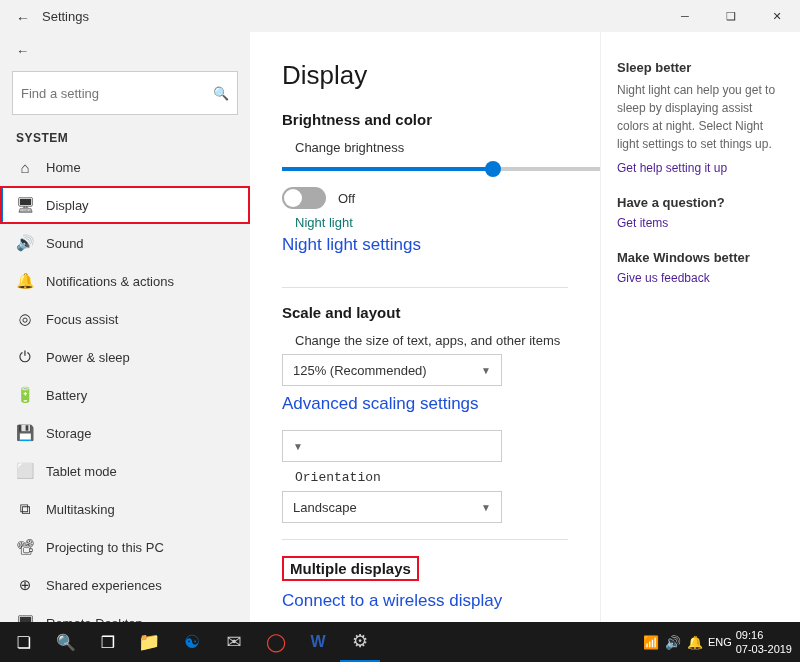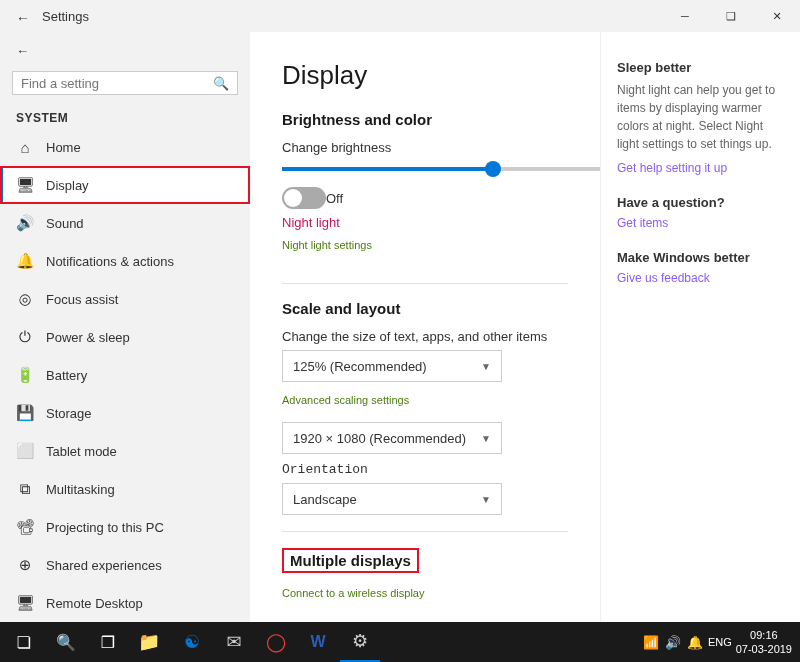--- a/index.html
+++ b/index.html
@@ -36,21 +36,21 @@
       cursor: pointer;
       font-size: 13px;
       color: #333;
     }
     .sidebar-search {
       margin: 4px 12px 8px 12px;
       position: relative;
     }
     .sidebar-search input {
       width: 100%;
-      height: 24px;
+      height: 44px;
       padding: 0 32px 0 8px;
       border: 1px solid #ccc;
       background: white;
       font-size: 13px;
       outline: none;
     }
     .sidebar-search-icon {
       position: absolute; right: 8px; top: 50%; transform: translateY(-50%);
       font-size: 13px; color: #666;
     }
@@ -82,49 +82,49 @@
     
     .content {
       flex: 1;
       background: white;
       overflow-y: auto;
       padding: 28px 32px 28px 32px;
       position: relative;
     }
     .content-title { font-size: 26px; font-weight: 300; color: #1a1a1a; margin-bottom: 20px; }
     .section-title { font-size: 15px; font-weight: 600; color: #1a1a1a; margin-bottom: 12px; margin-top: 4px; }
-    .label { font-size: 13px; color: #333; margin-bottom: 6px; }
+    .label { font-size: 13px; color: #333; margin-bottom: 6px; margin-left: 13px; }
 
     
     .slider-container { margin-bottom: 16px; }
     .slider-track {
       width: 340px; height: 4px; background: #ccc; position: relative; margin: 12px 0;
     }
     .slider-fill { position: absolute; left: 0; top: 0; height: 100%; background: #0078d7; width: 62%; }
     .slider-thumb {
       position: absolute; left: 62%; top: 50%; transform: translate(-50%, -50%);
       width: 16px; height: 16px; background: #0078d7; border-radius: 50%;
     }
 
     
-    .toggle-row { display: flex; align-items: center; gap: 0; margin-bottom: 4px; }
+    .toggle-row { display: flex; align-items: center; gap: 12px; margin-bottom: 4px; }
     .toggle {
       width: 44px; height: 22px; background: #ccc; border-radius: 11px; position: relative;
       cursor: pointer; flex-shrink: 0;
     }
     .toggle.off { background: #aaa; }
     .toggle-knob {
       position: absolute; top: 2px; left: 2px; width: 18px; height: 18px;
       background: white; border-radius: 50%;
       transition: left 0.2s;
     }
     .toggle-label { font-size: 13px; color: #333; }
 
     
-    .link { font-size: 11px; color: #4d7c0f; cursor: pointer; text-decoration: none; margin-bottom: 16px; display: inline-block; }
+    .link { font-size: 17px; color: #1d4ed8; cursor: pointer; text-decoration: none; margin-bottom: 16px; display: inline-block; }
 
     
     .dropdown {
       width: 220px; height: 32px; border: 1px solid #ccc; background: white;
       display: flex; align-items: center; justify-content: space-between;
       padding: 0 10px; cursor: pointer; margin-bottom: 8px; font-size: 13px; color: #333;
     }
     .dropdown-arrow { font-size: 10px; color: #666; }
 
     
@@ -144,21 +144,21 @@
       width: 200px;
       flex-shrink: 0;
       padding: 28px 16px;
       background: white;
       border-left: 1px solid #f0f0f0;
       font-size: 12px;
     }
     .right-section { margin-bottom: 20px; }
     .right-title { font-size: 13px; font-weight: 600; color: #333; margin-bottom: 6px; }
     .right-text { font-size: 12px; color: #666; line-height: 1.5; margin-bottom: 8px; }
-    .right-link { font-size: 12px; color: #8b5cf6; cursor: pointer; }
+    .right-link { font-size: 12px; color: #4c1d95; cursor: pointer; }
 
     
     .taskbar {
       background: #1a1a1a;
       height: 40px;
       display: flex;
       align-items: center;
       flex-shrink: 0;
       padding: 0 4px;
       justify-content: space-between;
@@ -170,21 +170,21 @@
     }
     .taskbar-app {
       width: 40px; height: 40px; display: flex; align-items: center; justify-content: center;
       cursor: pointer; font-size: 18px;
     }
     .taskbar-app.active-app { border-bottom: 2px solid #0078d7; }
     .taskbar-right {
       display: flex; align-items: center; gap: 4px;
       color: white; font-size: 11px; padding-right: 4px;
     }
-    .taskbar-time { text-align: center; line-height: 1.3; }
+    .taskbar-time { text-align: left; line-height: 1.3; }
     .taskbar-icons { display: flex; align-items: center; gap: 6px; font-size: 13px; }
 
     .main-content-area { display: flex; flex: 1; overflow: hidden; }
   </style>
 </head>
 <body>
 
 <div class="titlebar">
   <div class="titlebar-left">
     <span style="cursor:pointer;font-size:14px;padding:4px;">←</span>
@@ -279,39 +279,38 @@
         </div>
       </div>
 
       <div class="toggle-row">
         <div class="toggle off">
           <div class="toggle-knob"></div>
         </div>
         <span class="toggle-label">Off</span>
       </div>
       <div style="margin-bottom:4px;margin-top:4px;">
-        <span class="label" style="font-size:13px;color:#be185d;margin-right:8px;">Night light</span>
+        <span class="label" style="font-size:13px;color:#0f766e;margin-right:8px;">Night light</span>
       </div>
 
       <a class="link">Night light settings</a>
 
       <hr class="divider">
 
       <div class="section-title">Scale and layout</div>
       <div class="label">Change the size of text, apps, and other items</div>
 
       <div class="dropdown">
         <span>125% (Recommended)</span>
         <span class="dropdown-arrow">▼</span>
       </div>
 
       <a class="link">Advanced scaling settings</a>
 
       <div class="dropdown">
-        <span>1920 × 1080 (Recommended)</span>
         <span class="dropdown-arrow">▼</span>
       </div>
 
       <div class="label" style="margin-top:8px;font-family:Liberation Mono, monospace;">Orientation</div>
       <div class="dropdown">
         <span>Landscape</span>
         <span class="dropdown-arrow">▼</span>
       </div>
 
       <hr class="divider">
@@ -322,21 +321,21 @@
           <a class="link">Connect to a wireless display</a>
         </div>
         
         
       </div>
     </div>
 
     <div class="right-panel">
       <div class="right-section">
         <div class="right-title">Sleep better</div>
-        <div class="right-text">Night light can help you get to items by displaying warmer colors at night. Select Night light settings to set things up.</div>
+        <div class="right-text">Night light can help you get to sleep by displaying assist colors at night. Select Night light settings to set things up.</div>
         <a class="right-link">Get help setting it up</a>
       </div>
       <div class="right-section">
         <div class="right-title">Have a question?</div>
         <a class="right-link">Get items</a>
       </div>
       <div class="right-section">
         <div class="right-title">Make Windows better</div>
         <a class="right-link">Give us feedback</a>
       </div>

